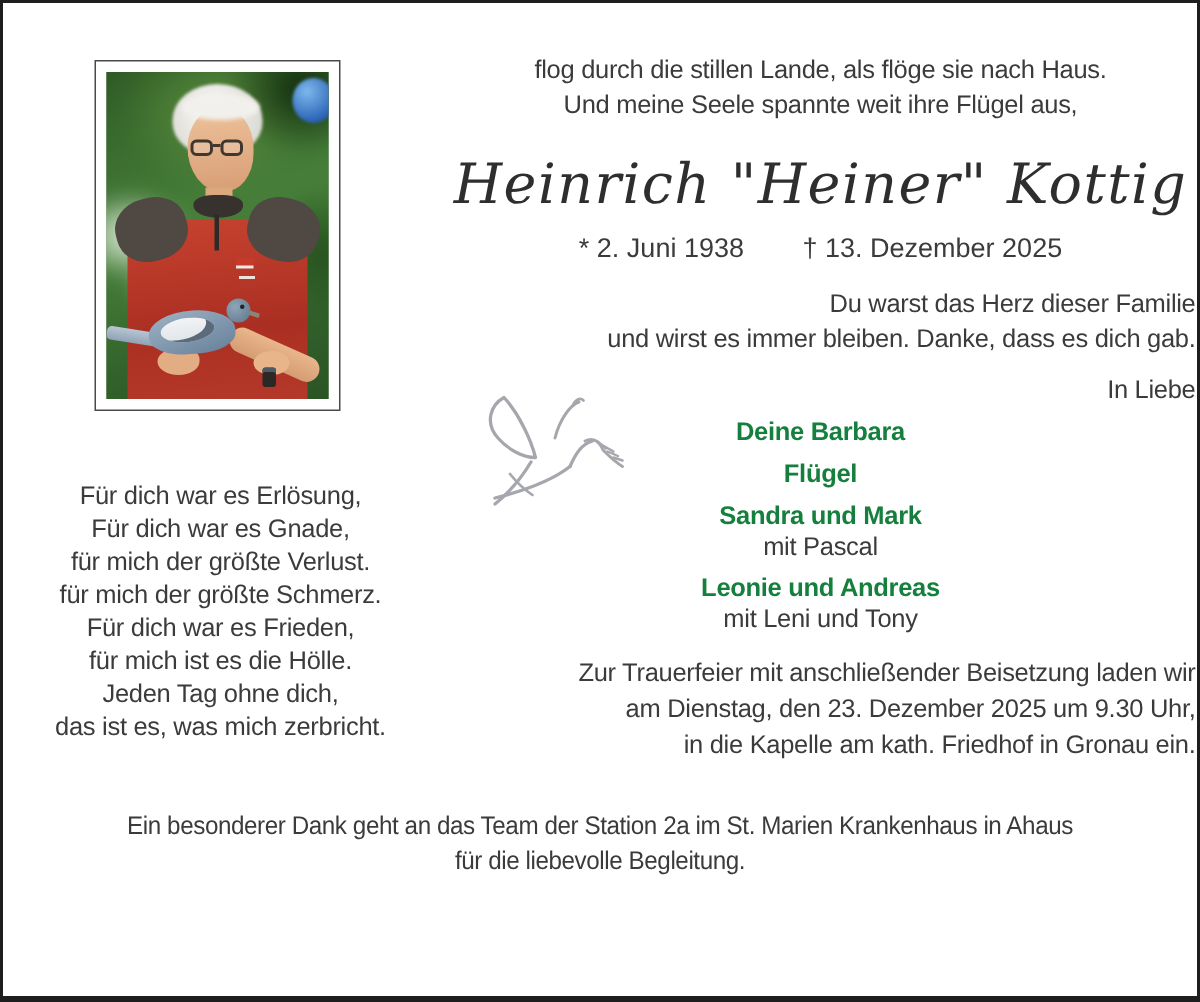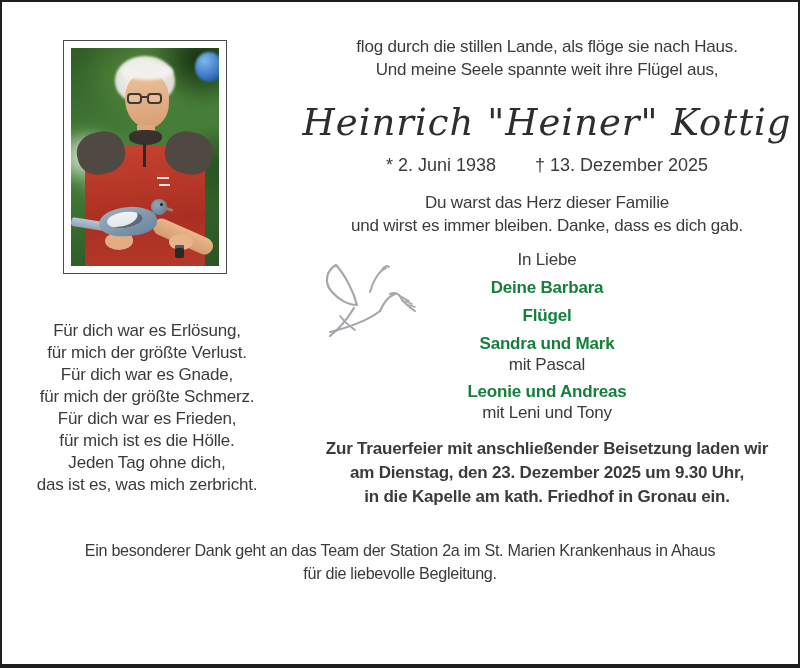--- a/index.html
+++ b/index.html
@@ -74,27 +74,27 @@
   
   .right-col { position:absolute; left:295px; top:33px; width:500px; text-align:center; }
   .verse-line { font-size:17px; line-height:23px; letter-spacing:-0.2px; }
   .name {
     margin-top:15px; font-family:"DejaVu Serif", serif; font-style:italic; font-weight:400;
     font-size:37px; line-height:54px; letter-spacing:1px; color:#2e2e2e;
   }
   .dates { margin-top:3px; font-size:18px; line-height:24px; }
   .dates .death { display:inline-block; margin-left:34px; }
   .tribute { margin-top:14px; }
-  .tribute .line, .in-liebe, .funeral .line { font-size:17px; line-height:23px; letter-spacing:-0.2px; }
+  .tribute .line, .in-liebe, .funeral .line { font-size:17px; line-height:23px; letter-spacing:-0.2px;text-align:right; }
   .in-liebe { margin-top:11px; }
   .mourner { font-size:17px; letter-spacing:-0.2px; }
   .mourner.bold { font-weight:700; color:#15803d; line-height:23px; margin-top:5px; }
   .mourner.regular { line-height:20px; margin-top:0; }
   .funeral { margin-top:14px; }
-  .funeral .line { line-height:24px;font-weight:bold; }
+  .funeral .line { line-height:24px; }
 
   .poem { position:absolute; left:10px; top:318px; width:270px; text-align:center; }
   .poem .line { font-size:17px; line-height:22px; letter-spacing:-0.2px; }
 
   .thanks, .note { position:absolute; left:0; right:0; text-align:center; }
   .thanks { top:537px; }
   .note { top:592px; }
   .thanks .line, .note .line { font-size:17px; line-height:23px; letter-spacing:-0.3px;
     transform:scaleX(0.95); transform-origin:50% 50%; }
 </style>
@@ -175,22 +175,22 @@
 
     <div class="funeral">
       <div class="line">Zur Trauerfeier mit anschließender Beisetzung laden wir</div>
       <div class="line">am Dienstag, den 23. Dezember 2025 um 9.30 Uhr,</div>
       <div class="line">in die Kapelle am kath. Friedhof in Gronau ein.</div>
     </div>
   </div>
 
   <div class="poem">
     <div class="line">Für dich war es Erlösung,</div>
+    <div class="line">Für dich war es Gnade,</div>
     <div class="line">für mich der größte Verlust.</div>
-    <div class="line">Für dich war es Gnade,</div>
     <div class="line">für mich der größte Schmerz.</div>
     <div class="line">Für dich war es Frieden,</div>
     <div class="line">für mich ist es die Hölle.</div>
     <div class="line">Jeden Tag ohne dich,</div>
     <div class="line">das ist es, was mich zerbricht.</div>
   </div>
 
   <div class="thanks">
     <div class="line">Ein besonderer Dank geht an das Team der Station 2a im St. Marien Krankenhaus in Ahaus</div>
     <div class="line">für die liebevolle Begleitung.</div>

